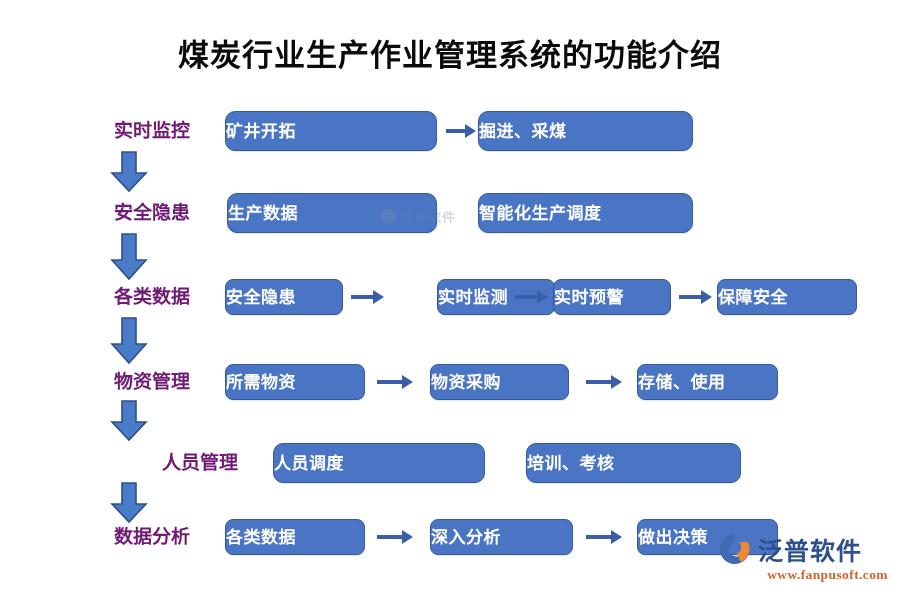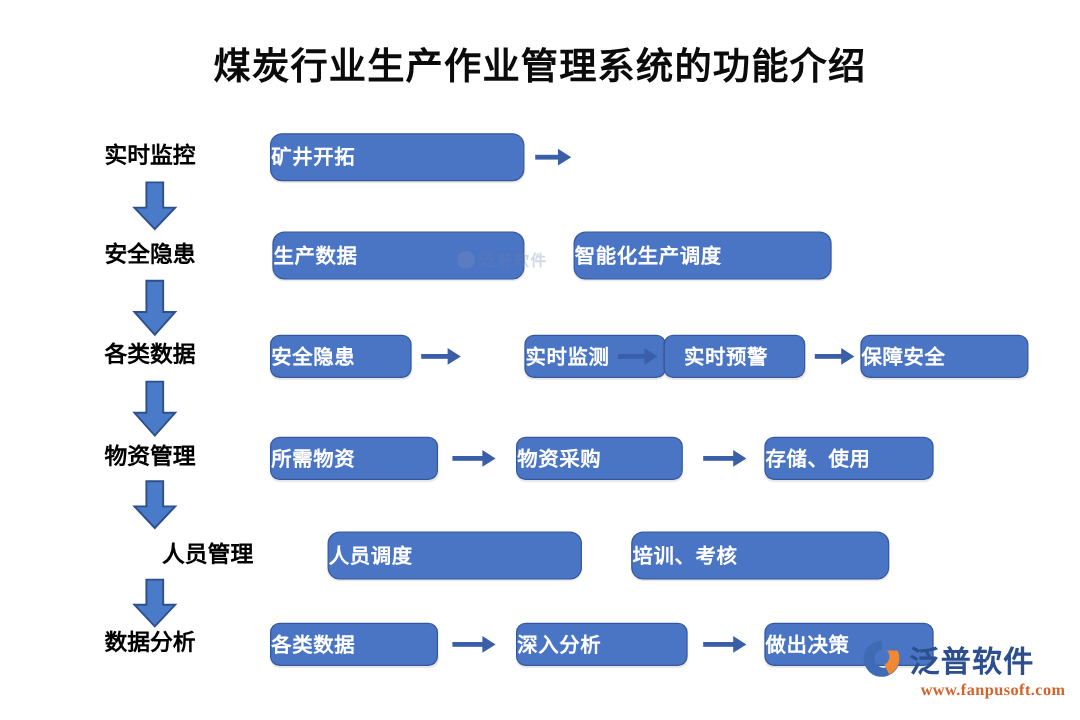--- a/index.html
+++ b/index.html
@@ -46,24 +46,24 @@
     left: 0;
     width: 900px;
     height: 42px;
   }
   .stage-label {
     position: absolute;
     left: 60px;
     width: 130px;
     height: 42px;
     line-height: 42px;
-    text-align: center;
+    text-align: right;
     font-size: 19px;
     font-weight: bold;
-    color: #000000;
+    color: #701a75;
     white-space: nowrap;
   }
 
   
   .node {
     position: absolute;
     height: 36px;
     line-height: 36px;
     top: 3px;
     text-align: left;
@@ -181,20 +181,21 @@
 
 <div class="diagram">
 
   <div class="stage-row" style="top:110px;">
     <div class="stage-label">实时监控</div>
     <div class="node tall" style="left:225px; width:212px;">矿井开拓</div>
     <div class="h-arrow" style="left:446px; width:30px;">
       <div class="shaft" style="width:20px;"></div>
       <div class="head" style="left:19px;"></div>
     </div>
+    <div class="node tall" style="left:478px; width:215px;">掘进、采煤</div>
   </div>
 
   <div class="v-arrow" style="top:150px;">
     <svg width="44" height="44" viewBox="0 0 44 44">
       <polygon points="15,2 29,2 29,23 39,23 22,41 5,23 15,23" fill="#4a7bc8" stroke="#2f4f8c" stroke-width="1.6"></polygon>
     </svg>
   </div>
 
   <div class="stage-row" style="top:192px;">
     <div class="stage-label">安全隐患</div>
@@ -213,21 +214,21 @@
     <div class="node" style="left:225px; width:118px;">安全隐患</div>
     <div class="h-arrow" style="left:351px; width:34px;">
       <div class="shaft" style="width:23px;"></div>
       <div class="head" style="left:22px;"></div>
     </div>
     <div class="node" style="left:389px; width:118px;margin-left:48px;">实时监测</div>
     <div class="h-arrow" style="left:515px; width:34px;">
       <div class="shaft" style="width:23px;"></div>
       <div class="head" style="left:22px;"></div>
     </div>
-    <div class="node" style="left:553px; width:118px;padding-left:16px;">实时预警</div>
+    <div class="node" style="left:553px; width:118px;">实时预警</div>
     <div class="h-arrow" style="left:679px; width:34px;">
       <div class="shaft" style="width:23px;"></div>
       <div class="head" style="left:22px;"></div>
     </div>
     <div class="node" style="left:717px; width:140px;">保障安全</div>
   </div>
 
   <div class="v-arrow" style="top:316px;">
     <svg width="44" height="50" viewBox="0 0 44 50">
       <polygon points="15,2 29,2 29,28 39,28 22,47 5,28 15,28" fill="#4a7bc8" stroke="#2f4f8c" stroke-width="1.6"></polygon>

